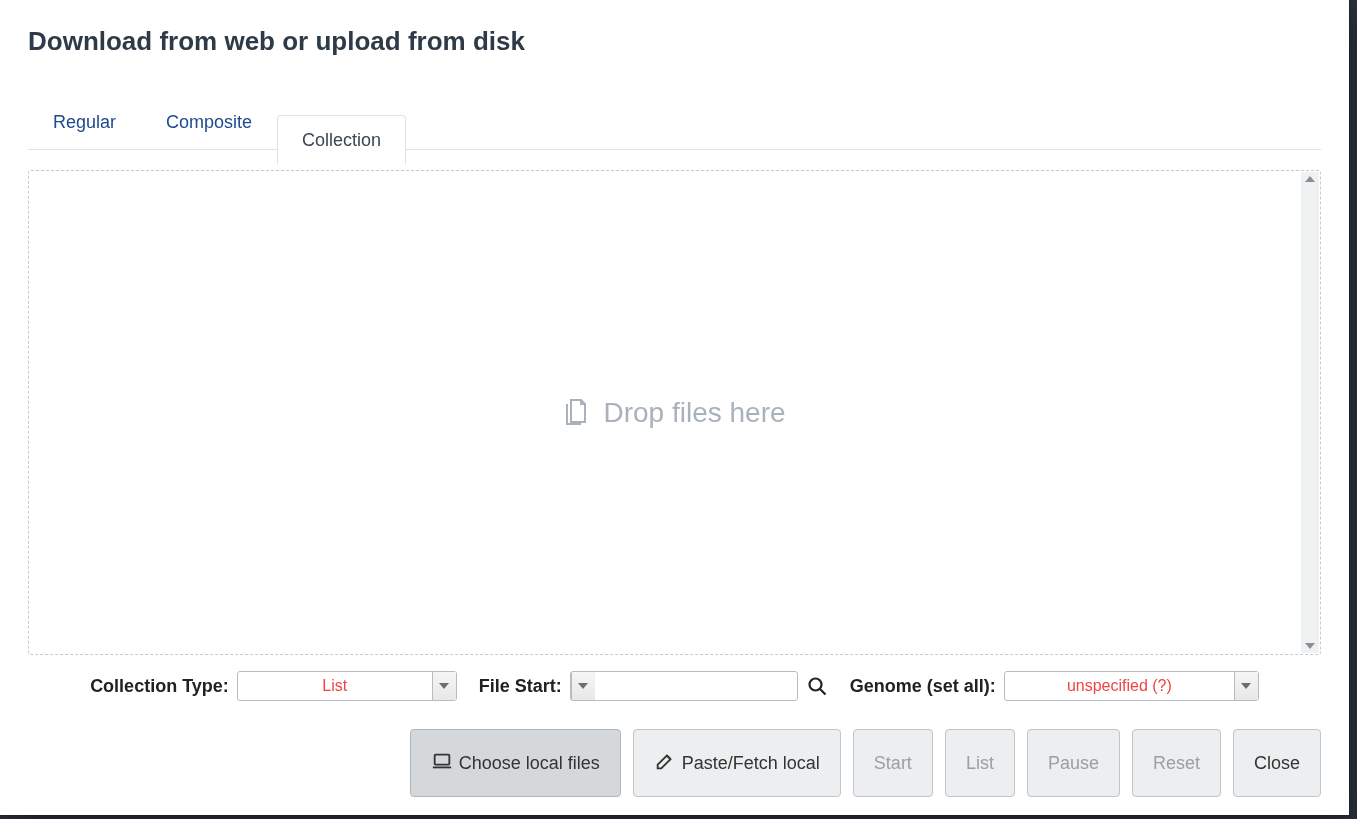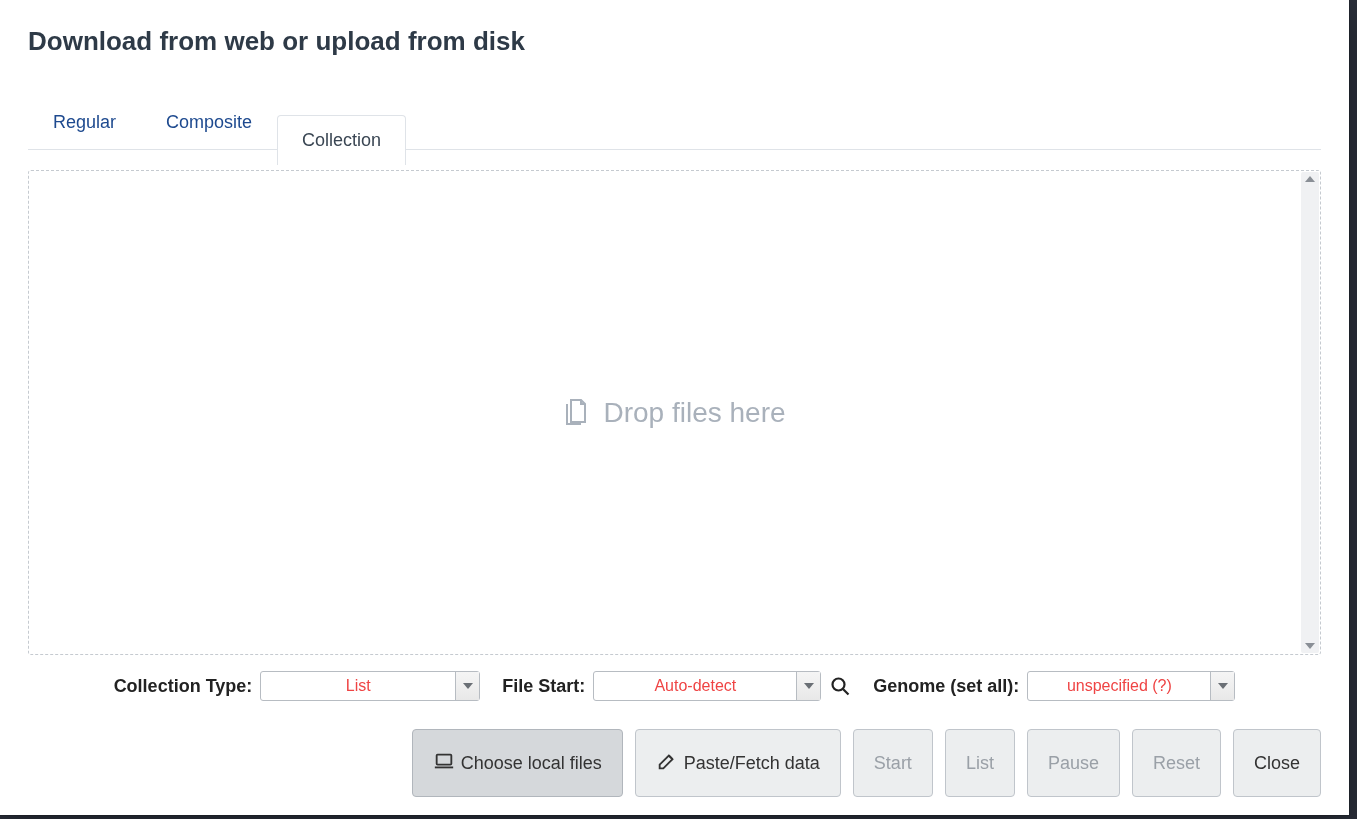--- a/index.html
+++ b/index.html
@@ -128,21 +128,21 @@
     display: flex; align-items: center; justify-content: center;
   }
   .select .sel-btn::after {
     content: "";
     border-left: 5px solid transparent;
     border-right: 5px solid transparent;
     border-top: 6px solid #6a6f75;
   }
   .sel-collection { width: 220px; }
   .sel-file { width: 228px; }
-  .sel-genome { width: 208px; }
+  .sel-genome { width: 255px; }
   .search-icon {
     width: 22px; height: 22px;
     display: flex; align-items: center; justify-content: center;
     color: #333;
   }
   .search-icon svg { width: 20px; height: 20px; }
   .buttons-row {
     display: flex;
     justify-content: flex-end;
     gap: 12px;
@@ -204,21 +204,20 @@
       <span class="ctl-label">Collection Type:</span>
       <div class="select sel-collection">
         <span class="sel-text">List</span>
         <span class="sel-btn"></span>
       </div>
     </div>
 
     <div class="ctl-group">
       <span class="ctl-label">File Start:</span>
       <div class="select sel-file">
-        <span class="sel-text">Auto-detect</span>
         <span class="sel-btn"></span>
       </div>
       <span class="search-icon">
         <svg viewBox="0 0 20 20" fill="none" stroke="#222" stroke-width="2.2">
           <circle cx="8.5" cy="8.5" r="6"></circle>
           <line x1="13.2" y1="13.2" x2="18.5" y2="18.5"></line>
         </svg>
       </span>
     </div>
 
@@ -242,21 +241,21 @@
       </span>
       <span>Choose local files</span>
     </button>
     <button class="btn">
       <span>
         <svg viewBox="0 0 24 24" fill="none" stroke="#333" stroke-width="2">
           <path d="M4 16 v4 h4 l10-10 -4-4 z"></path>
           <path d="M14 6 l4 4"></path>
         </svg>
       </span>
-      <span>Paste/Fetch data</span>
+      <span>Paste/Fetch local</span>
     </button>
     <button class="btn disabled">
       <span>Start</span>
     </button>
     <button class="btn disabled">
       <span>List</span>
     </button>
     <button class="btn disabled">
       <span>Pause</span>
     </button>

